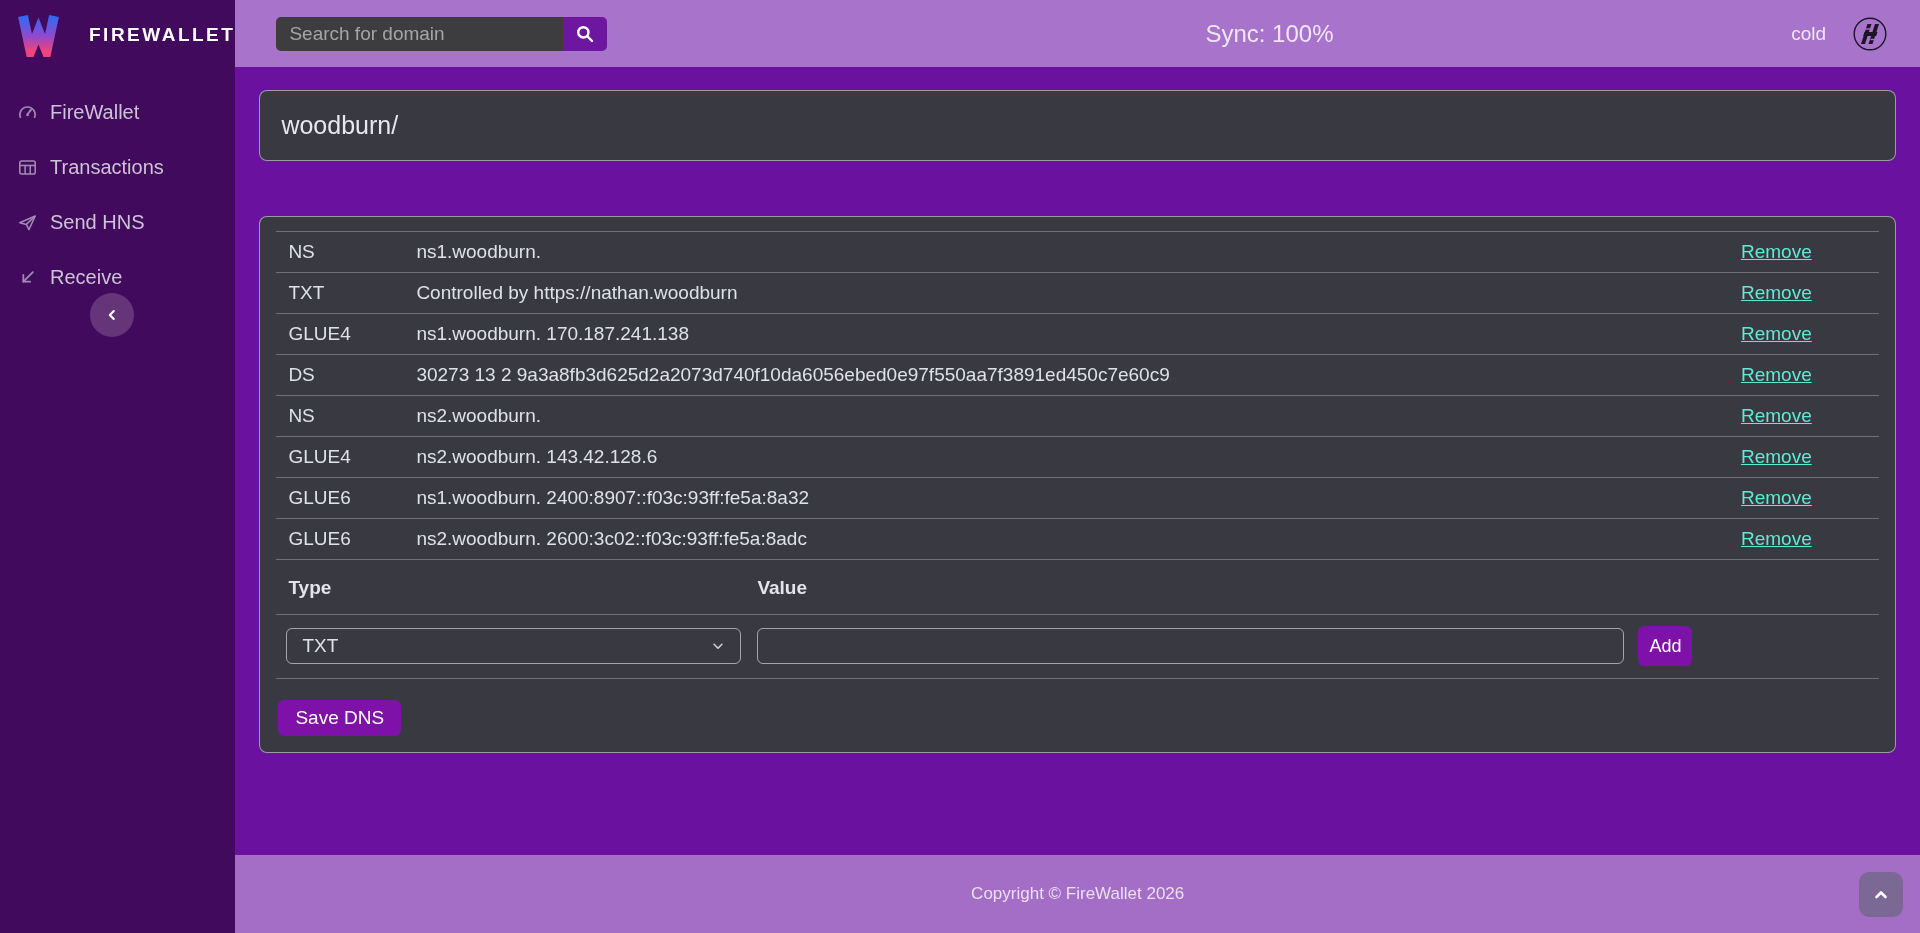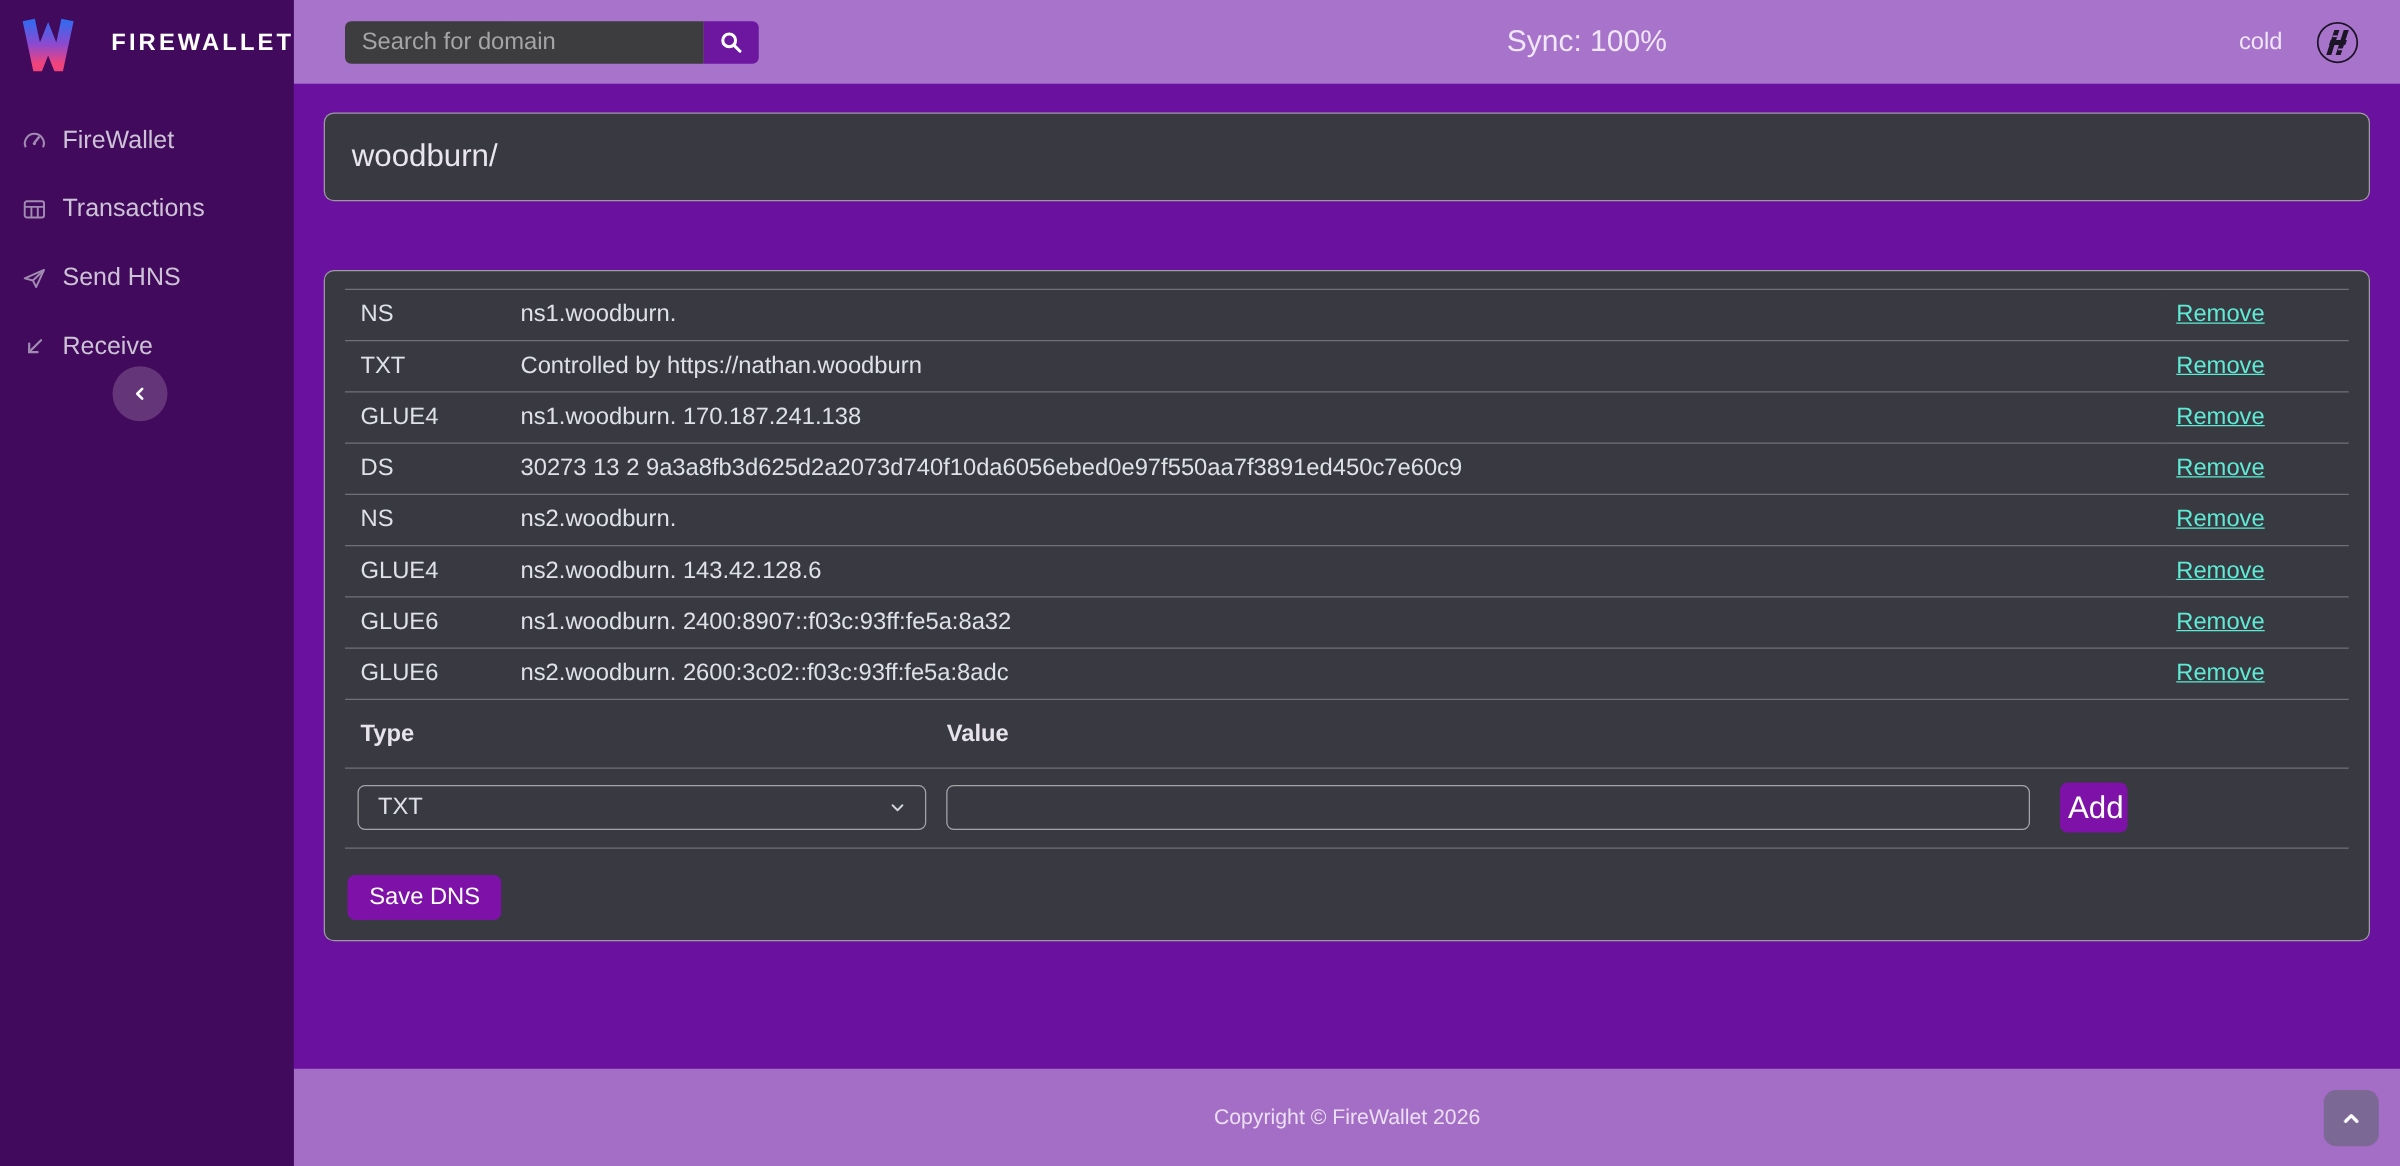--- a/index.html
+++ b/index.html
@@ -54,22 +54,22 @@
   .form-head { display:flex; font-weight:bold; font-size:19px; color:#e6e3ea;
                padding:17px 0 15px; border-bottom:1px solid rgba(255,255,255,0.28); }
   .fh-type { width:481px; padding-left:12px; }
   .form-row { display:flex; align-items:center; padding:11px 0 12px; border-bottom:1px solid rgba(255,255,255,0.28); }
   .type-select { margin-left:10px; width:455px; height:36px; border:1px solid rgba(255,255,255,0.55); border-radius:6px;
                  display:flex; align-items:center; justify-content:space-between; padding:0 15px;
                  font-size:19px; color:#dee2e6; cursor:pointer; background:transparent; }
   .value-input { margin-left:16px; width:867px; height:36px; background:transparent;
                  border:1px solid rgba(255,255,255,0.55); border-radius:6px; padding:0 12px;
                  color:#dee2e6; font-size:19px; outline:none; }
-  .add-btn { margin-left:24px; width:54px; height:40px; background:#7e12a8; color:#ffffff; border:none;
-             border-radius:6px; font-size:25px; cursor:pointer; font-family:inherit; }
+  .add-btn { margin-left:14px; width:54px; height:40px; background:#7e12a8; color:#ffffff; border:none;
+             border-radius:6px; font-size:18px; cursor:pointer; font-family:inherit; }
   .save-btn { margin-top:21px; margin-left:2px; height:36px; padding:0 17px; background:#7e12a8; color:#ffffff;
               border:none; border-radius:6px; font-size:19px; cursor:pointer; font-family:inherit; }
 
   
   .footer { height:78px; flex:0 0 78px; background:#a46ec6; display:flex; align-items:center; justify-content:center;
             color:rgba(255,255,255,0.78); font-size:17px; position:relative; }
   .scroll-top { position:fixed; right:17px; bottom:16px; width:44px; height:45px; border-radius:10px;
                 background:#7b6894; border:none; display:flex; align-items:center; justify-content:center; cursor:pointer; }
 </style>
 </head>

